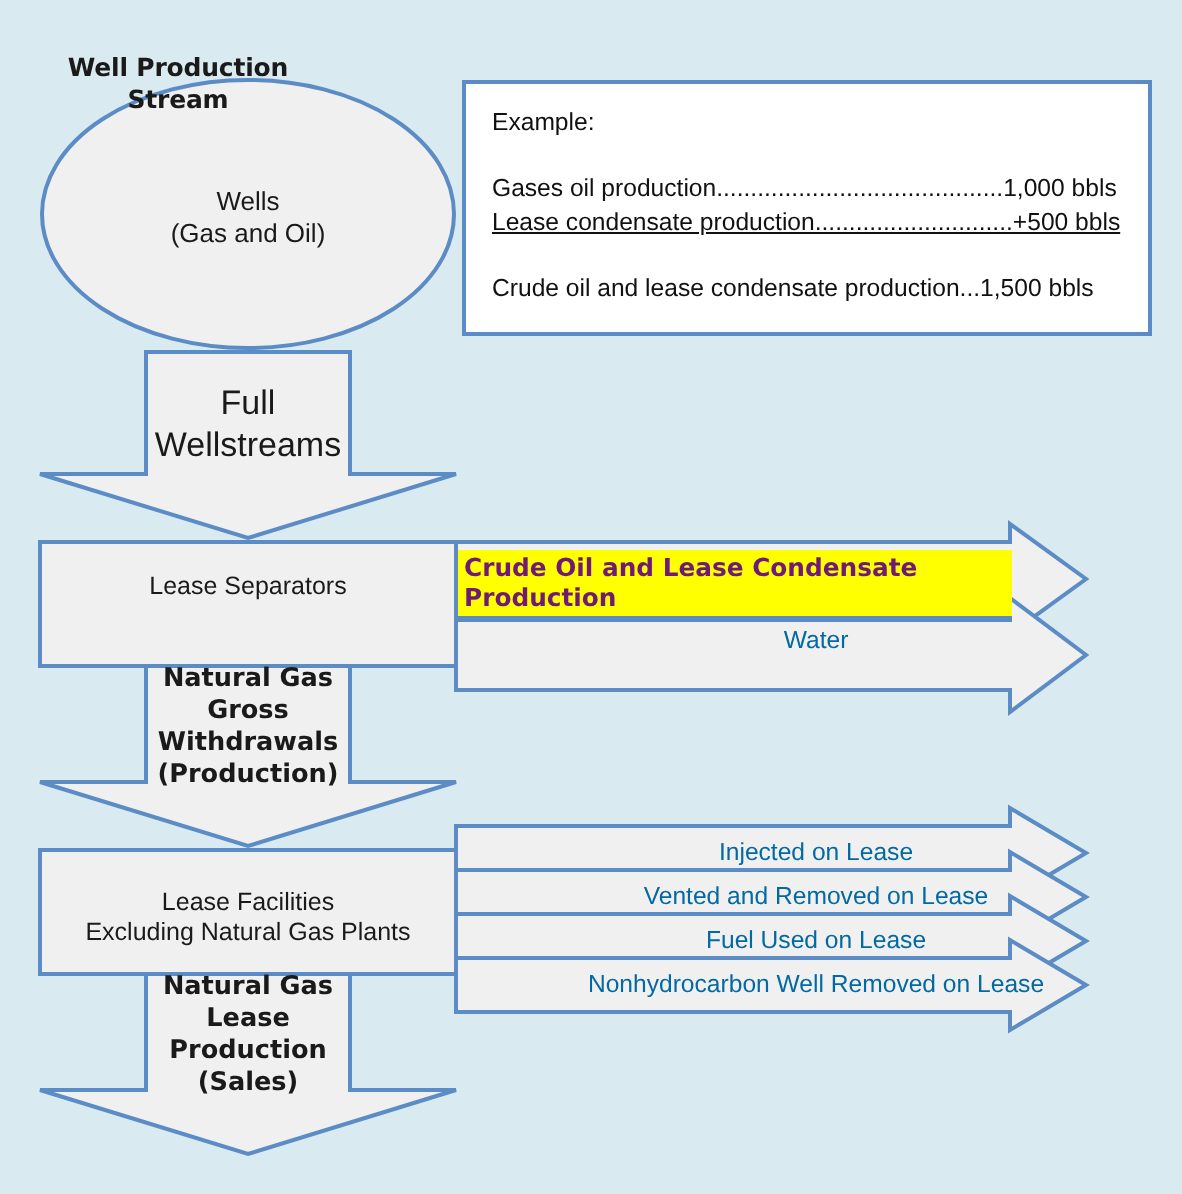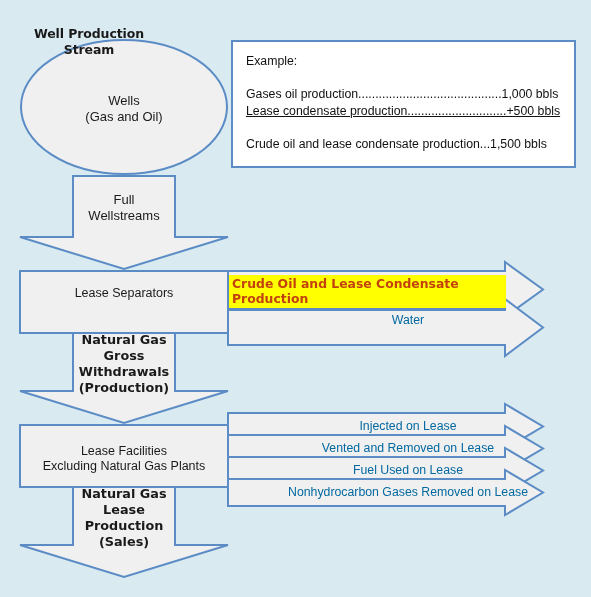--- a/index.html
+++ b/index.html
@@ -68,21 +68,21 @@
     color: #111;
     line-height: 1.0;
   }
   #example-box .exline { white-space: pre; margin: 4px; }
   #example-box .gap { height: 13px; }
   #example-box .uline { text-decoration: underline; }
 
   
   #full-wellstreams-label {
     left: 73px; top: 192px; width: 102px;
-    font-size: 13px;
+    font-size: 17px;
   }
   #ng-gross-label {
     left: 73px; top: 332px; width: 102px;
     font-size: 12.8px;
     font-weight: bold;
     font-family: "DejaVu Sans", sans-serif;
     line-height: 1.26;
   }
   #ng-lease-label {
     left: 73px; top: 486px; width: 102px;
@@ -113,21 +113,21 @@
   }
   #crude-label {
     left: 229px; top: 275px; width: 277px;
     font-size: 12.4px;
     font-weight: bold;
     font-family: "DejaVu Sans", sans-serif;
     background: #ffff00;
     text-align: left;
     padding: 1px 2px 2px 3px;
     box-sizing: border-box;
-    color: #c2410c;
+    color: #701a75;
   }
   #water-label   { left: 229px; top: 313px; width: 300px; }
   #inj-label     { left: 229px; top: 419px; width: 300px; }
   #vent-label    { left: 229px; top: 441px; width: 300px; }
   #fuel-label    { left: 229px; top: 463px; width: 300px; }
   #nonhc-label   { left: 229px; top: 485px; width: 300px; }
 </style>
 </head>
 <body>
 
@@ -194,20 +194,20 @@
 Gross
 Withdrawals
 (Production)</div>
 
   <div class="lbl" id="lease-facilities-label">Lease Facilities
 Excluding Natural Gas Plants</div>
 
   <div class="rlabel" id="inj-label">Injected on Lease</div>
   <div class="rlabel" id="vent-label">Vented and Removed on Lease</div>
   <div class="rlabel" id="fuel-label">Fuel Used on Lease</div>
-  <div class="rlabel" id="nonhc-label">Nonhydrocarbon Gases Removed on Lease</div>
+  <div class="rlabel" id="nonhc-label">Nonhydrocarbon Well Removed on Lease</div>
 
   <div class="lbl" id="ng-lease-label">Natural Gas
 Lease
 Production
 (Sales)</div>
 
 </div>
 
 </body></html>

